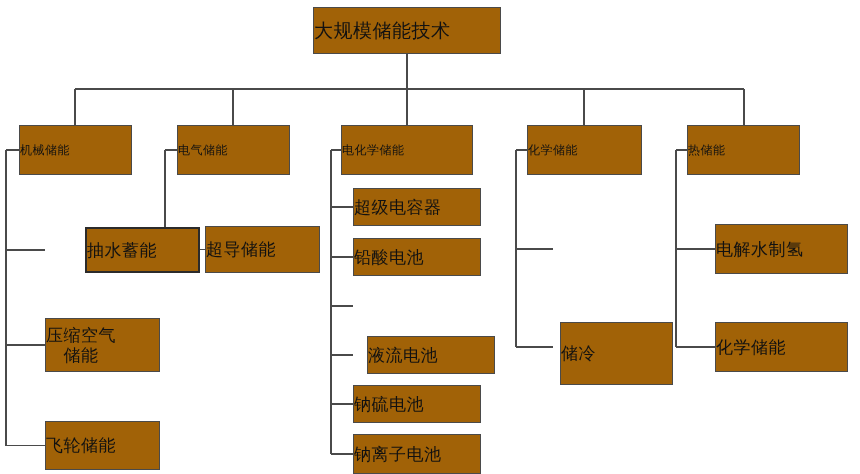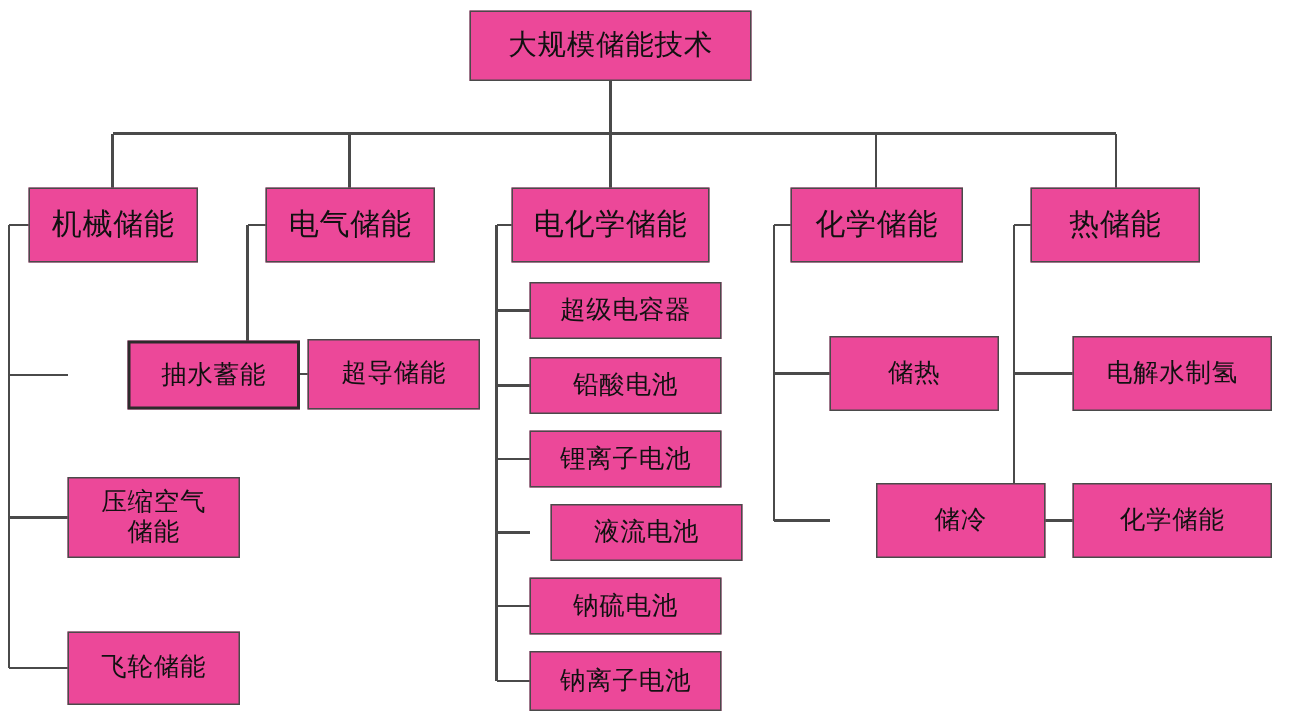--- a/index.html
+++ b/index.html
@@ -7,33 +7,32 @@
     position:relative;
     width:860px;height:474px;
     background:#ffffff;
     font-family:"DejaVu Sans","Liberation Sans",sans-serif;
     overflow:hidden;
   }
   #wires{position:absolute;left:0;top:0;width:860px;height:474px;}
   .node{
     position:absolute;
     box-sizing:border-box;
-    background:#ec4899;
+    background:#a16207;
     border:1.6px solid #4a4a4a;
     display:flex;
     align-items:center;
-    justify-content:center;
     text-align:center;
     color:#111111;
     line-height:1.18;
     letter-spacing:0.5px;
     z-index:2;
   }
   .node.root{font-size:19px;}
-  .node.lvl2{font-size:20px;}
+  .node.lvl2{font-size:12px;}
   .node.lvl3{font-size:17px;}
   .node.emphasis{border:2.6px solid #2b2b2b;}
   .node span{display:block;white-space:pre-line;}
 </style>
 </head>
 <body>
 
 <div id="canvas">
   <svg id="wires" viewBox="0 0 860 474" xmlns="http://www.w3.org/2000/svg">
       <line x1="407" y1="54" x2="407" y2="89" stroke="#4a4a4a" stroke-width="1.6" shape-rendering="crispEdges"></line>
@@ -98,36 +97,30 @@
     </div>
     <div class="node lvl3" style="left: 353px; top: 188px; width: 128px; height: 38px;">
       <span>超级电容器</span>
     </div>
     <div class="node lvl3" style="left: 205px; top: 226px; width: 115px; height: 47px;">
       <span>超导储能</span>
     </div>
     <div class="node lvl3" style="left: 353px; top: 238px; width: 128px; height: 38px;">
       <span>铅酸电池</span>
     </div>
-    <div class="node lvl3" style="left: 353px; top: 287px; width: 128px; height: 38px;">
-      <span>锂离子电池</span>
-    </div>
     <div class="node lvl3" style="left: 367px; top: 336px; width: 128px; height: 38px;">
       <span>液流电池</span>
     </div>
     <div class="node lvl3" style="left: 353px; top: 385px; width: 128px; height: 38px;">
       <span>钠硫电池</span>
     </div>
     <div class="node lvl3" style="left: 353px; top: 434px; width: 128px; height: 40px;">
       <span>钠离子电池</span>
     </div>
-    <div class="node lvl3" style="left: 553px; top: 224px; width: 113px; height: 50px;">
-      <span>储热</span>
-    </div>
-    <div class="node lvl3" style="left: 584px; top: 322px; width: 113px; height: 50px;">
+    <div class="node lvl3" style="left: 560px; top: 322px; width: 113px; height: 63px;">
       <span>储冷</span>
     </div>
     <div class="node lvl3" style="left: 715px; top: 224px; width: 133px; height: 50px;">
       <span>电解水制氢</span>
     </div>
     <div class="node lvl3" style="left: 715px; top: 322px; width: 133px; height: 50px;">
       <span>化学储能</span>
     </div>
   </div>
 

